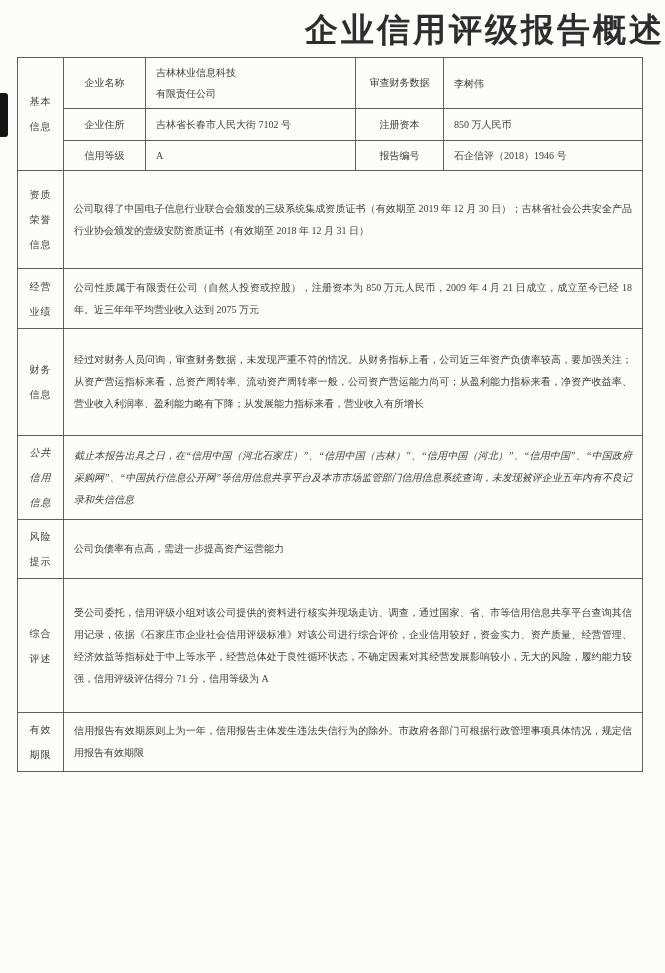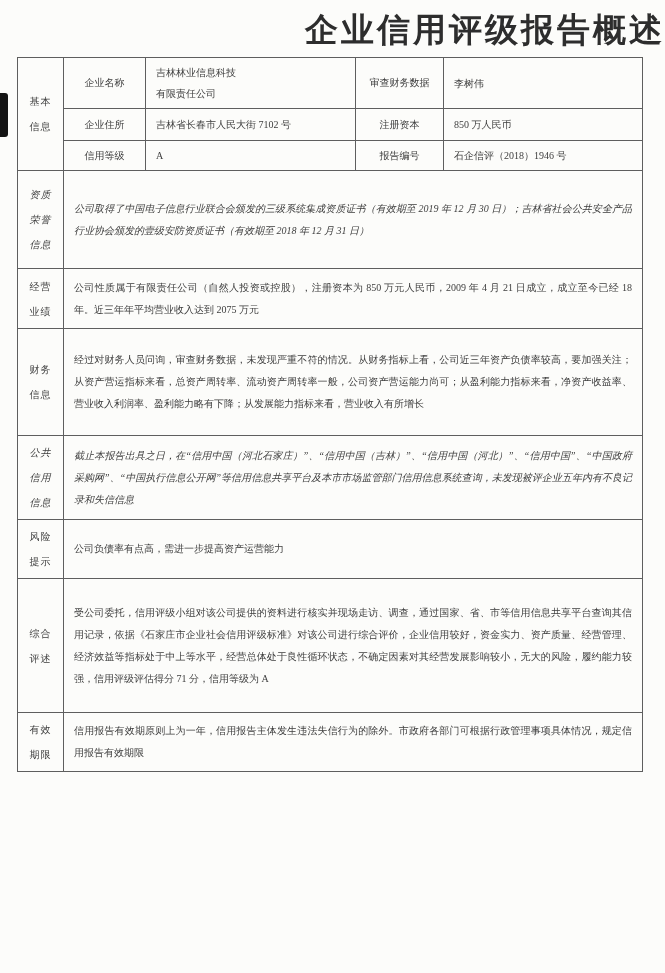--- a/index.html
+++ b/index.html
@@ -45,21 +45,21 @@
     line-height: 25px;
     padding: 0 3px;
     letter-spacing: 1px;
   }
   td.fld { text-align: center; padding: 2px 4px; font-size: 14px; }
   td.val { text-align: left; font-size: 14px; white-space: pre-line; line-height: 21px; }
   td.content { text-align: justify; line-height: 22px; }
   tr.r1 { height: 41px; }
   tr.r2 { height: 32px; }
   tr.r3 { height: 30px; }
-  tr.s0 { height: 98px; font-style: italic; }
+  tr.s0 { height: 98px; }
   tr.s1 { height: 60px; }
   tr.s2 { height: 107px; }
   tr.s3 { height: 76px; font-style: italic; }
   tr.s4 { height: 50px; margin-top: 26px; }
   tr.s5 { height: 134px; }
   tr.s6 { height: 58px; }
 </style>
 </head>
 <body>
 

